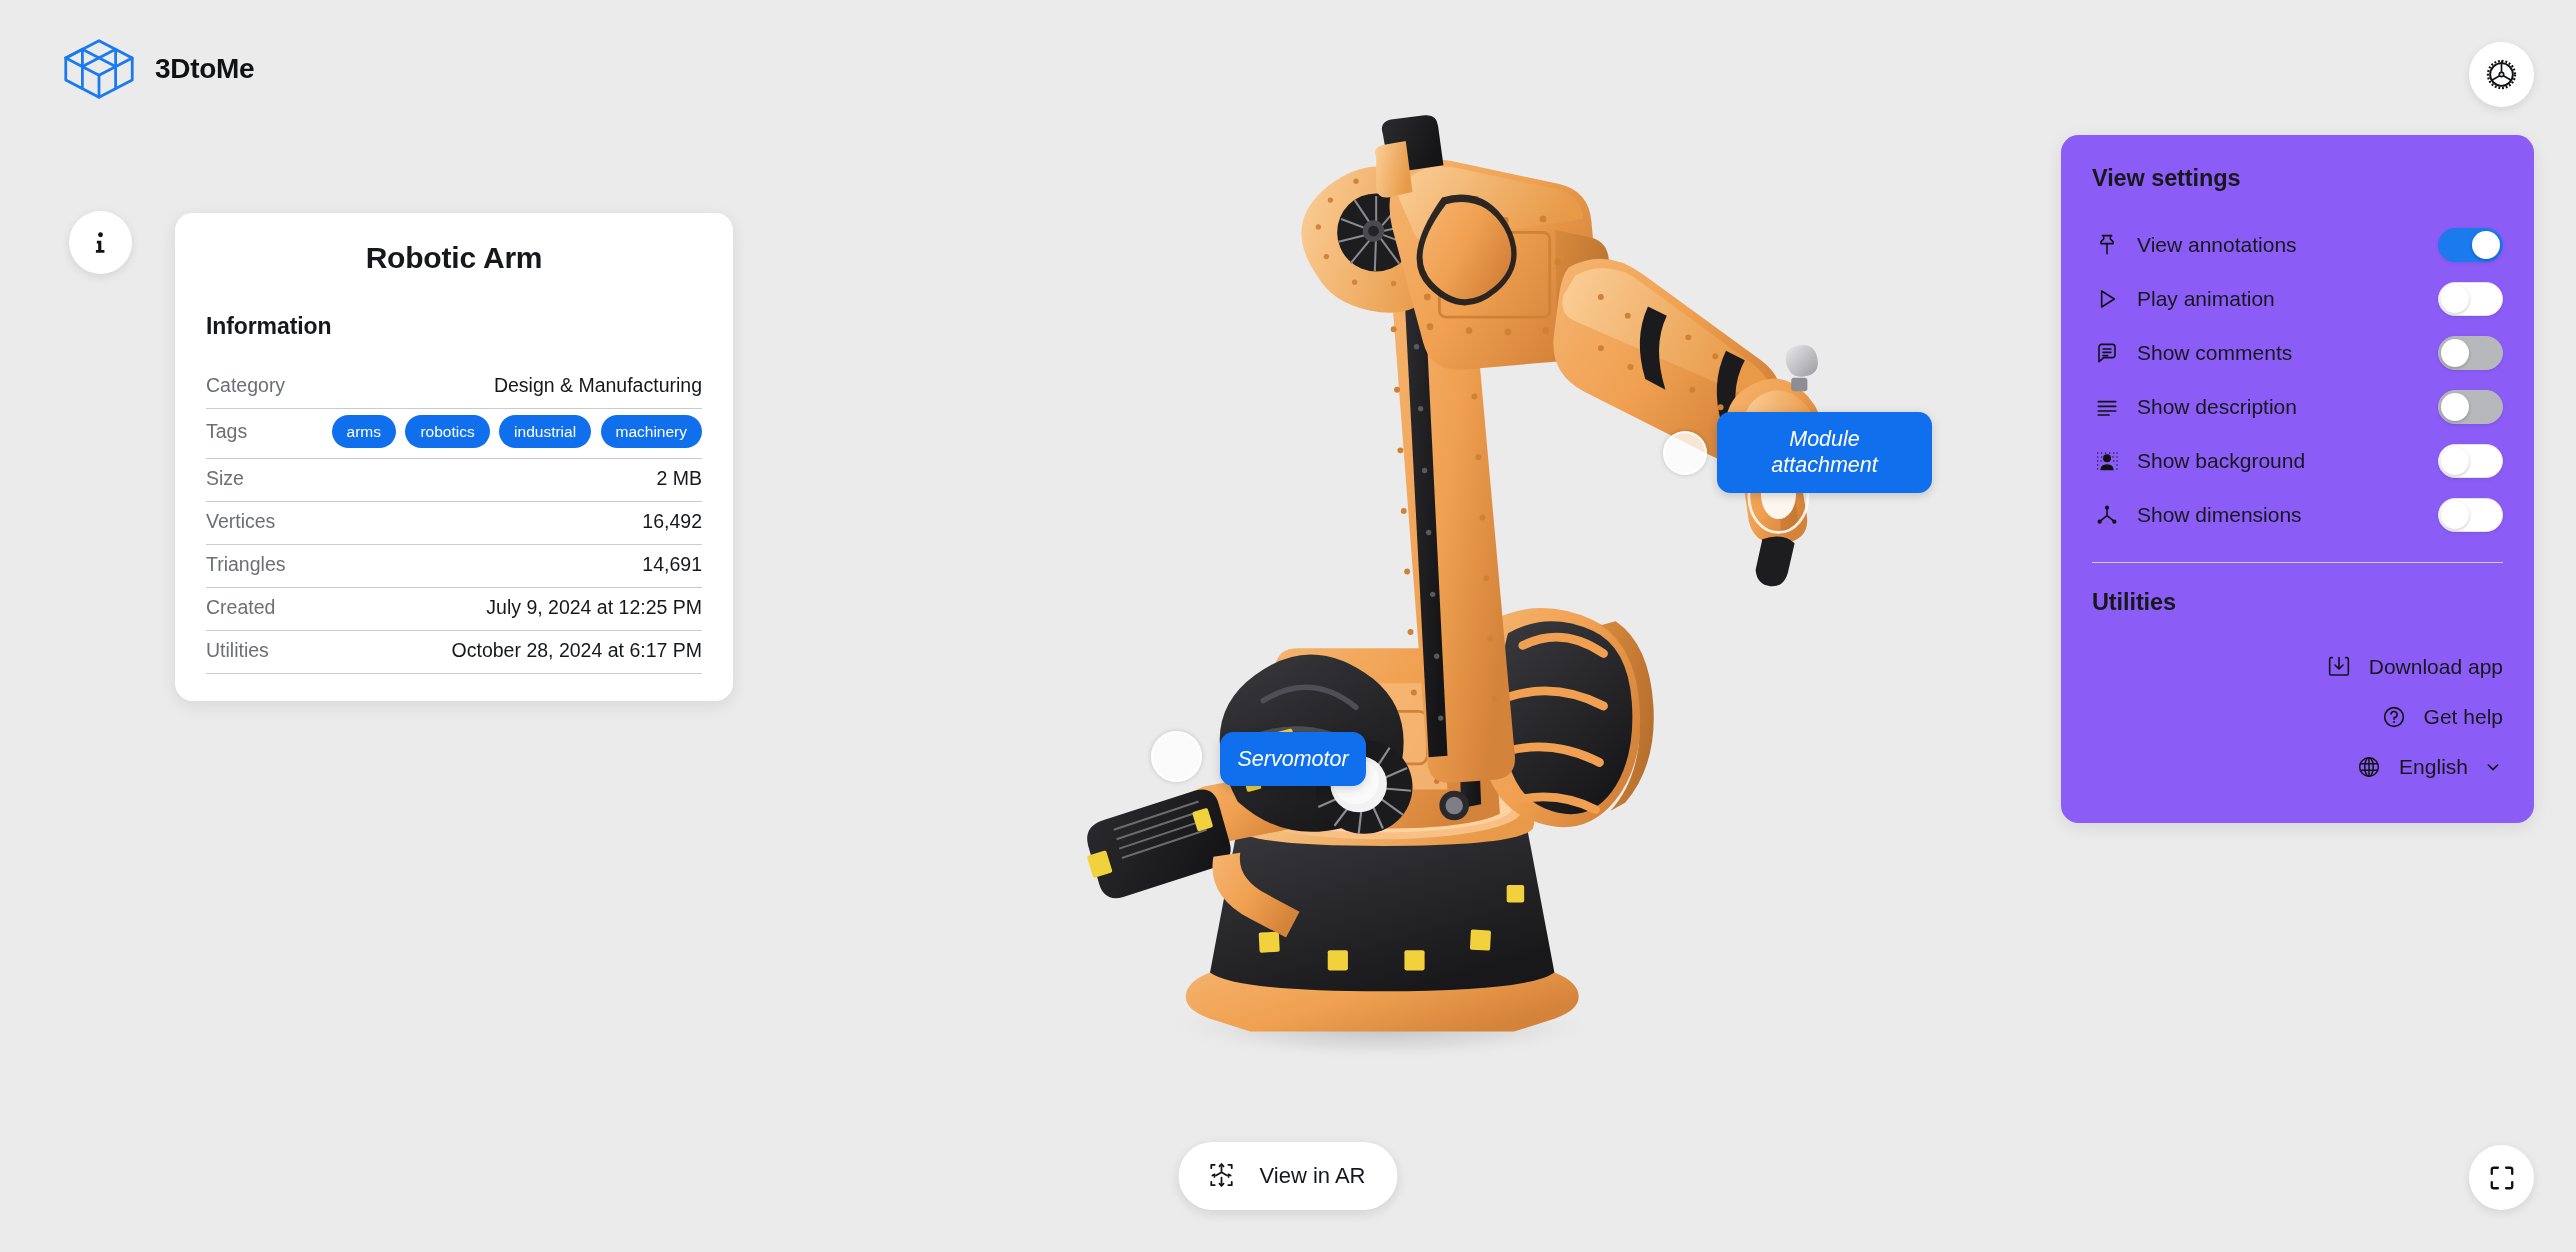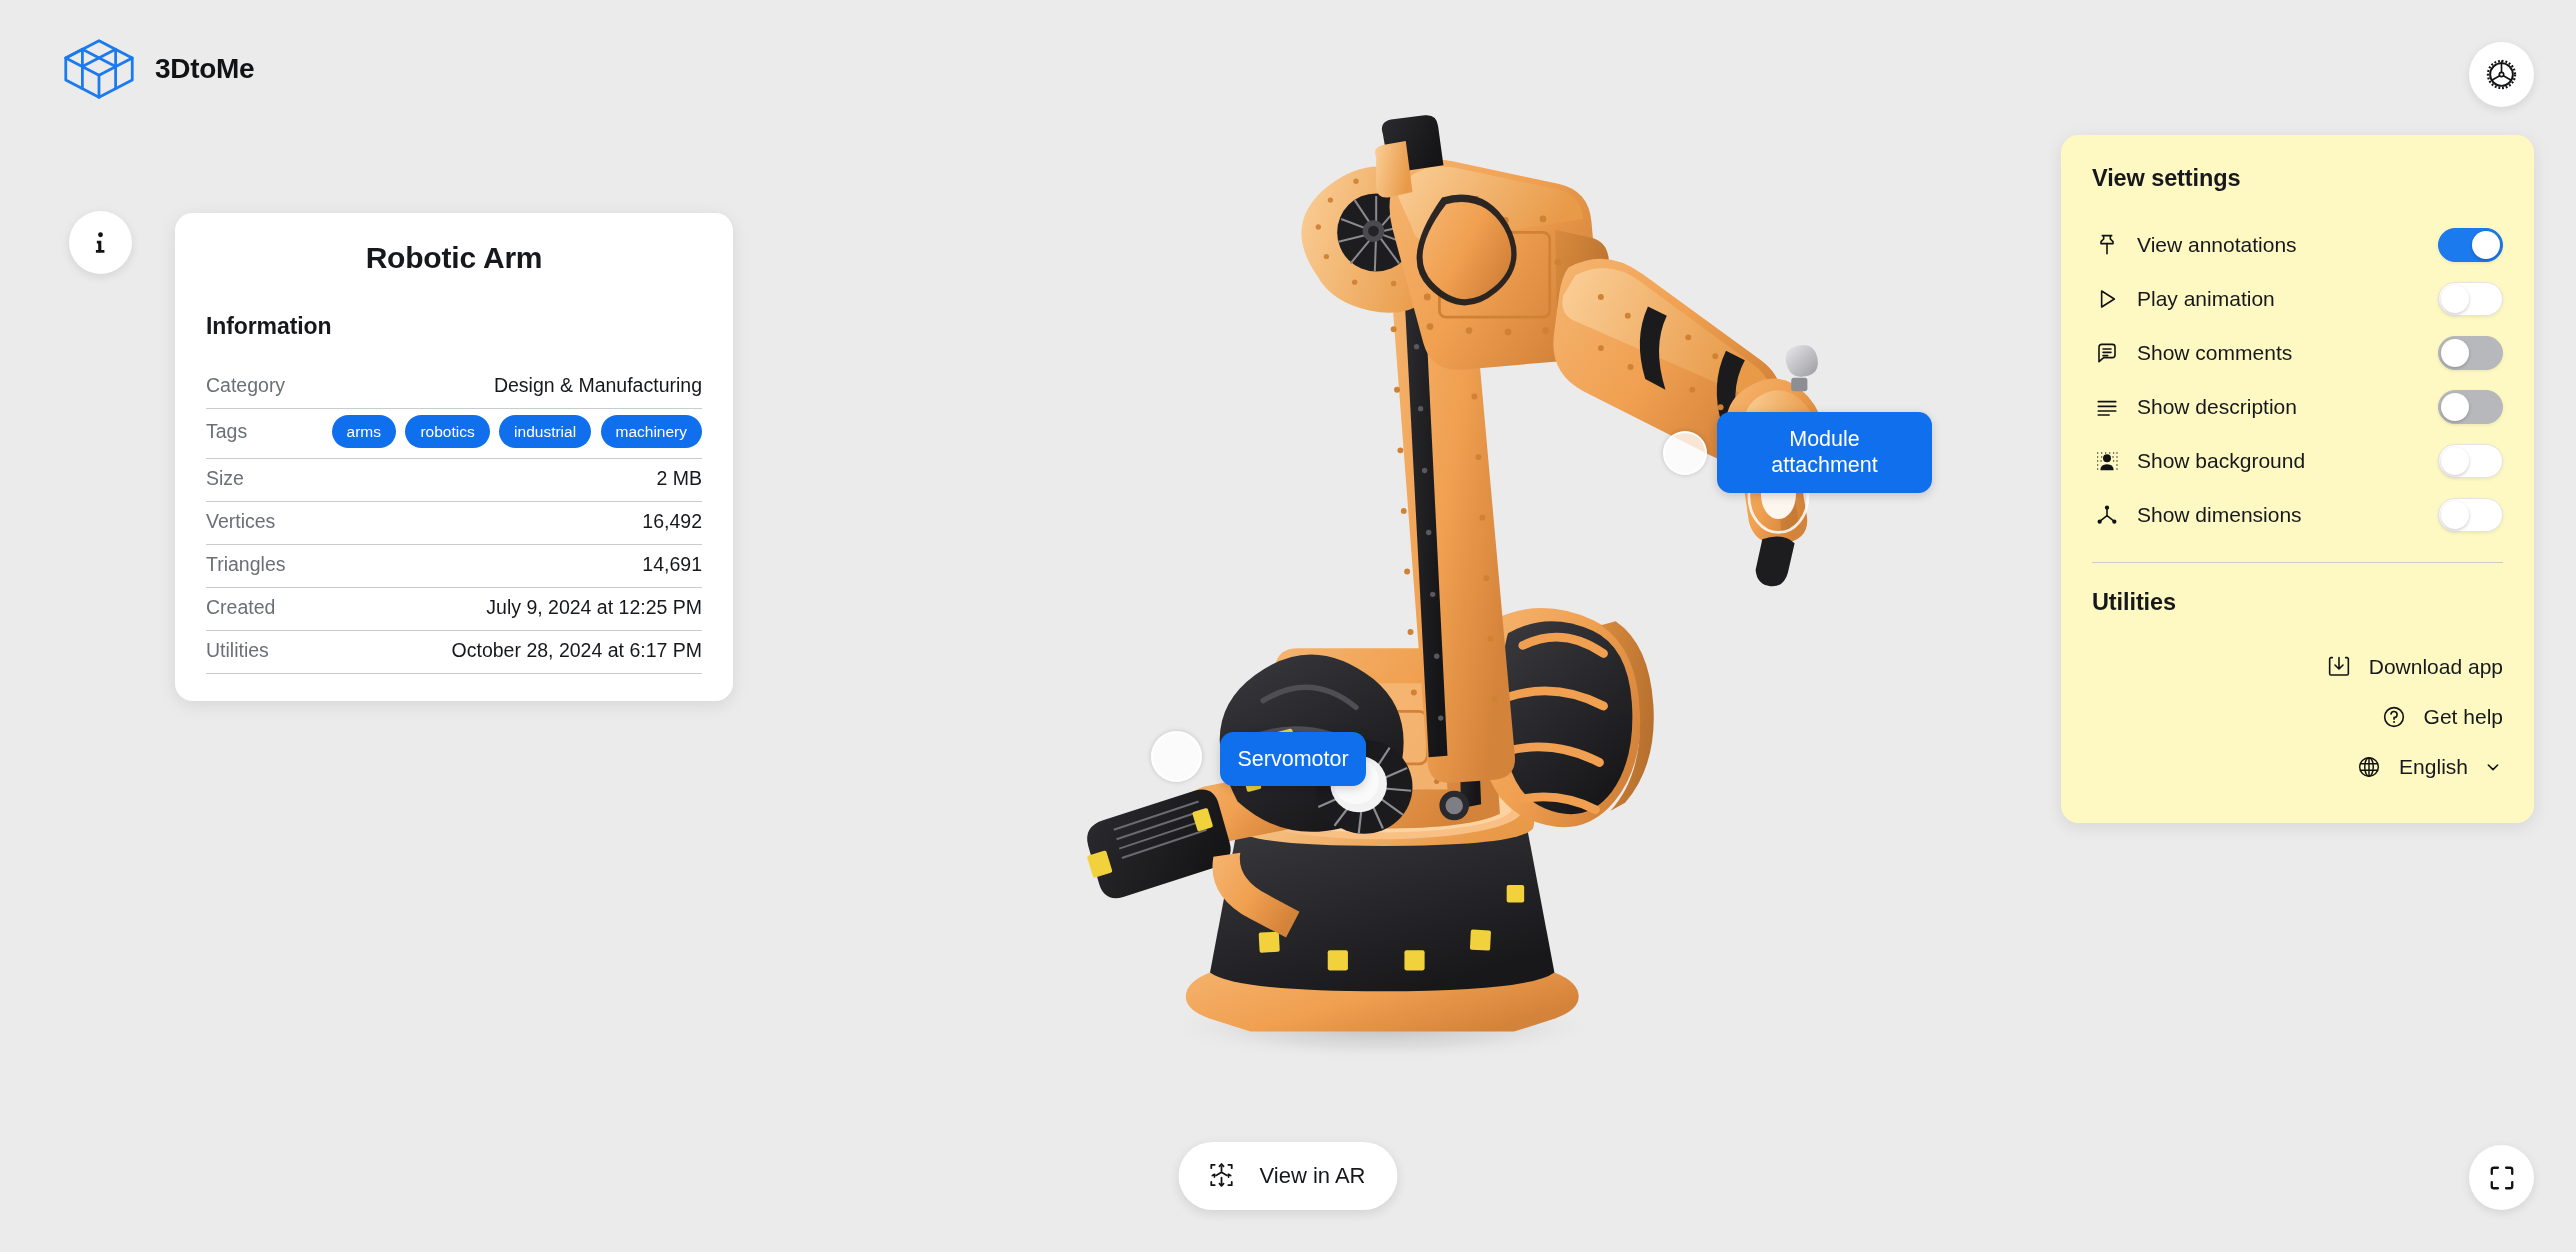--- a/index.html
+++ b/index.html
@@ -68,21 +68,21 @@
     background: #0f6fec; color: #fff;
     font-size: 15.5px; line-height: 1;
     padding: 8.7px 15px; border-radius: 672px;
     white-space: nowrap;
   }
 
   
   .settings-panel {
     position: absolute; right: 42px; top: 135px;
     width: 473px;
-    background: #fef9c3; border-radius: 17.5px;
+    background: #8b5cf6; border-radius: 17.5px;
     padding: 30px 31px 31px 31px;
     box-shadow: 0 4px 17.5px rgba(0,0,0,0.09);
   }
   .panel-heading {
     font-size: 23.5px; font-weight: 700; color: #16181c;
     margin-bottom: 25.6px; letter-spacing: -0.1px;
   }
   .setting-row {
     display: flex; align-items: center;
     height: 54px;
@@ -141,20 +141,21 @@
   
   .annotation {
     position: absolute;
     background: #0f6fec; color: #fff;
     border-radius: 13.5px;
     font-size: 21.5px; line-height: 1.25;
     padding: 13.5px 17.5px;
     text-align: center;
     box-shadow: 0 2.7px 9.4px rgba(0,0,0,0.16);
     cursor: pointer;
+    font-style: italic;
   }
   #annotation-module { left: 1717px; top: 412px; width: 215px; }
   #annotation-servo  { left: 1220px; top: 732px; }
   .anno-marker {
     position: absolute;
     width: 51px; height: 51px; border-radius: 50%;
     border: 2.7px solid rgba(255,255,255,0.92);
     background: rgba(255,255,255,0.78);
     box-shadow: 0 0 5.4px rgba(0,0,0,0.18);
     cursor: pointer;

